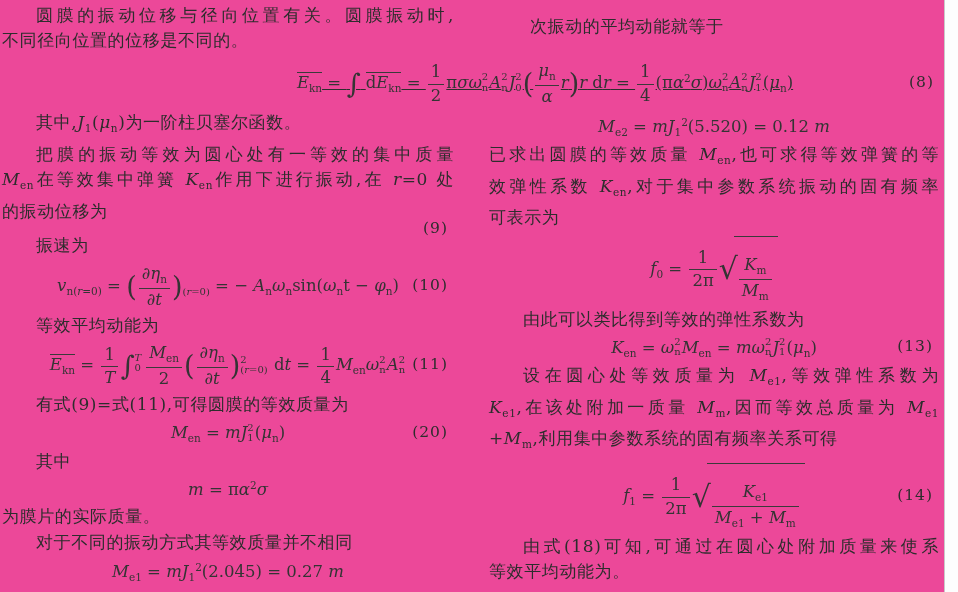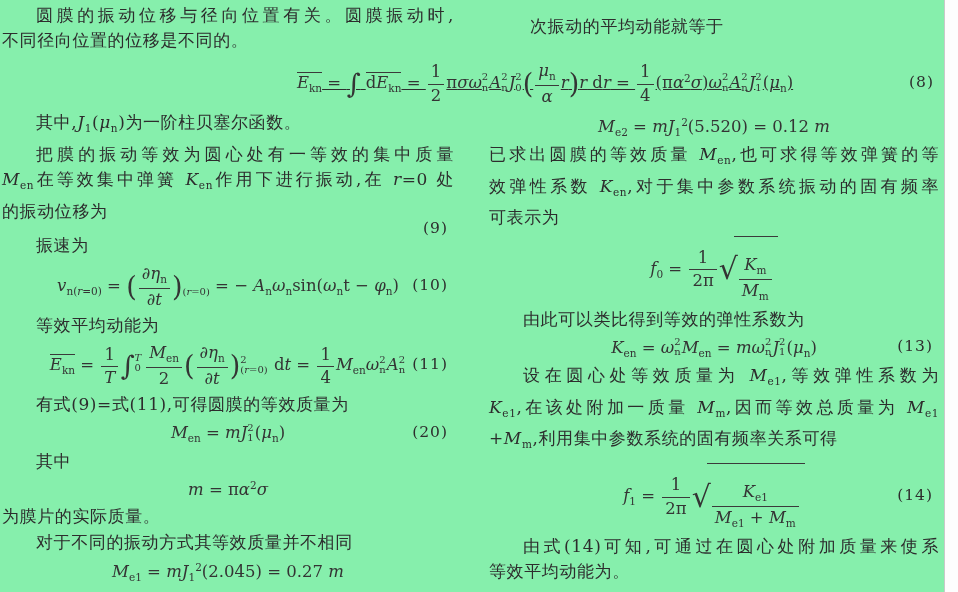--- a/index.html
+++ b/index.html
@@ -3,21 +3,21 @@
 <meta charset="utf-8">
 <style>
   html,body { margin:0; padding:0; }
   body {
     width:958px; height:592px; overflow:hidden;
     background:#f4f4f4;
     font-family:"DejaVu Serif","Liberation Serif",serif;
   }
   #page {
     position:relative; width:958px; height:592px;
-    background:#86efac; color:#2d2d2d;
+    background:#ec4899; color:#2d2d2d;
   }
   .zone { position:absolute; }
   
   .tline {
     font-size:17px; line-height:25.4px; letter-spacing:0.6px;
     white-space:nowrap;
   }
   .tline.fill { white-space:normal; text-align:justify; text-align-last:justify; }
   .tline.ind { text-indent:2em; }
   
@@ -97,19 +97,19 @@
       <div class="tline fill"><span class="lbody">已求出圆膜的等效质量 <i>M</i><sub>en</sub>,也可求得等效弹簧的等</span></div>
       <div class="tline fill"><span class="lbody">效弹性系数 <i>K</i><sub>en</sub>,对于集中参数系统振动的固有频率</span></div>
       <div class="tline"><span class="lbody">可表示为</span></div>
       <div class="eqline"><span class="lbody"><i>f</i><sub>0</sub> = <span class="fr"><span class="nu">1</span><span class="de">2π</span></span><span class="sq">√</span><span class="sqb"><span class="fr"><span class="nu"><i>K</i><sub>m</sub></span><span class="de"><i>M</i><sub>m</sub></span></span></span></span></div>
       <div class="tline ind"><span class="lbody">由此可以类比得到等效的弹性系数为</span></div>
       <div class="eqline"><span class="lbody"><i>K</i><sub>en</sub> = <i>ω</i><span class="ss"><span>2</span><span>n</span></span><i>M</i><sub>en</sub> = <i>mω</i><span class="ss"><span>2</span><span>n</span></span><i>J</i><span class="ss"><span>2</span><span>1</span></span>(<i>μ</i><sub>n</sub>)</span><span class="eqnum">(13)</span></div>
       <div class="tline ind fill"><span class="lbody">设在圆心处等效质量为 <i>M</i><sub>e1</sub>,等效弹性系数为</span></div>
       <div class="tline fill"><span class="lbody"><i>K</i><sub>e1</sub>,在该处附加一质量 <i>M</i><sub>m</sub>,因而等效总质量为 <i>M</i><sub>e1</sub></span></div>
       <div class="tline"><span class="lbody">+<i>M</i><sub>m</sub>,利用集中参数系统的固有频率关系可得</span></div>
       <div class="eqline"><span class="lbody"><i>f</i><sub>1</sub> = <span class="fr"><span class="nu">1</span><span class="de">2π</span></span><span class="sq">√</span><span class="sqb"><span class="fr"><span class="nu"><i>K</i><sub>e1</sub></span><span class="de"><i>M</i><sub>e1</sub> + <i>M</i><sub>m</sub></span></span></span></span><span class="eqnum">(14)</span></div>
-      <div class="tline ind fill"><span class="lbody">由式(14)可知,可通过在圆心处附加质量来使系</span></div>
+      <div class="tline ind fill"><span class="lbody">由式(18)可知,可通过在圆心处附加质量来使系</span></div>
       <div class="tline"><span class="lbody">等效平均动能为。</span></div>
     </div>
 
   <div class="page-edge"></div>
   <div class="page-right-margin"></div>
 </div>
 
 </body></html>

